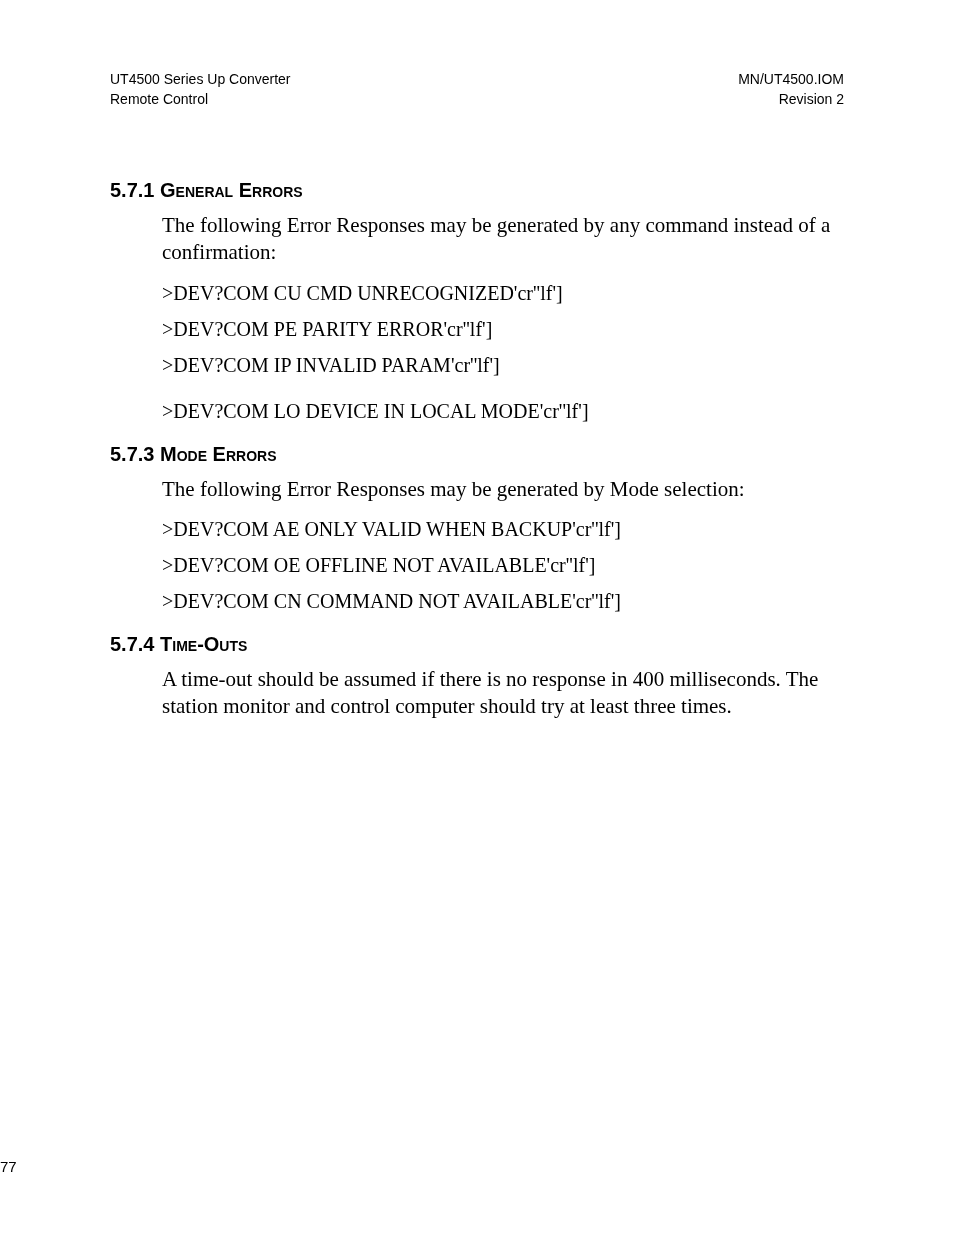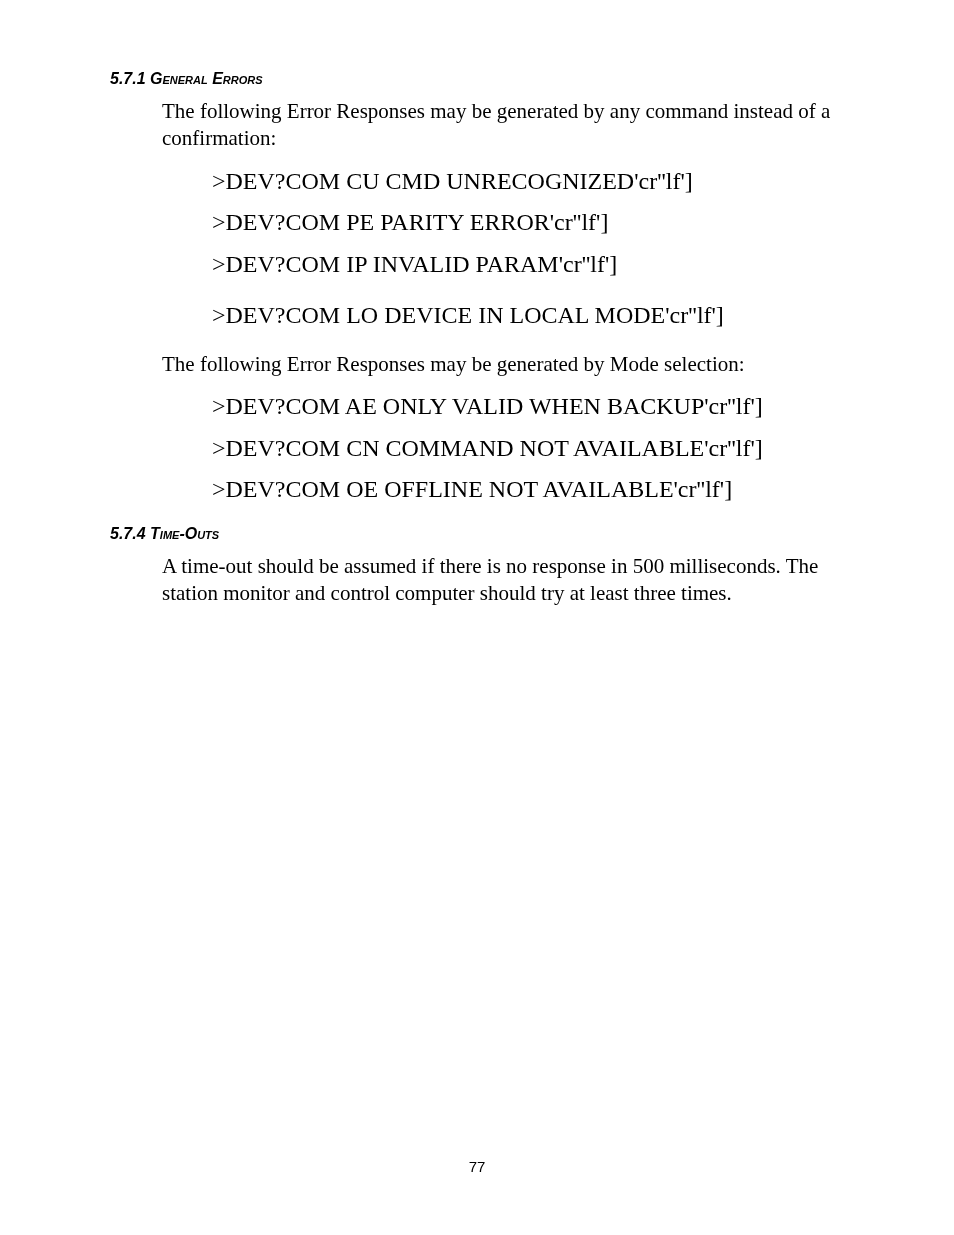--- a/index.html
+++ b/index.html
@@ -41,84 +41,96 @@
     }
     .section-heading .normal-num {
       font-variant: normal;
     }
     .section-heading .smallcaps {
       font-variant: small-caps;
     }
     .subsection-heading {
       font-family: Arial, Helvetica, sans-serif;
       font-weight: bold;
-      font-size: 16px;
+      font-size: 20px;
       margin-bottom: 10px;
-      font-style: italic;
     }
     .subsection-heading .smallcaps {
       font-variant: small-caps;
     }
     .body-text {
       font-size: 21px;
       margin-left: 52px;
       margin-bottom: 12px;
       line-height: 1.3;
     }
     .code-line {
-      font-size: 24px;
-      margin-left: 102px;
+      font-size: 20px;
+      margin-left: 52px;
       margin-bottom: 8px;
       line-height: 1.4;
     }
     .section-block {
       margin-bottom: 18px;
     }
     .page-number {
       position: absolute;
       bottom: 60px;
       width: 100%;
-      text-align: center;
       font-size: 15px;
       font-family: Arial, Helvetica, sans-serif;
       left: 0;
     }
   </style>
 </head>
 <body>
 
 <div class="page">
 
+  <div class="header">
+    <div class="header-left">
+      <div>UT4500 Series Up Converter</div>
+      <div>Remote Control</div>
+    </div>
+    <div class="header-right">
+      <div>MN/UT4500.IOM</div>
+      <div>Revision 2</div>
+    </div>
+  </div>
 
 
   <div class="section-block">
     <div class="subsection-heading">
       <span>5.7.1</span>
       <span class="smallcaps">General Errors</span>
     </div>
     <div class="body-text">The following Error Responses may be generated by any command instead of a confirmation:</div>
     <div class="code-line">&gt;DEV?COM CU CMD UNRECOGNIZED'cr''lf']</div>
     <div class="code-line">&gt;DEV?COM PE PARITY ERROR'cr''lf']</div>
     <div class="code-line">&gt;DEV?COM IP INVALID PARAM'cr''lf']</div>
   </div>
 
   <div class="section-block">
     <div class="code-line">&gt;DEV?COM LO DEVICE IN LOCAL MODE'cr''lf']</div>
   </div>
 
   <div class="section-block">
+    <div class="subsection-heading">
+      <span>5.7.3</span>
+      <span class="smallcaps">Mode Errors</span>
+    </div>
     <div class="body-text">The following Error Responses may be generated by Mode selection:</div>
     <div class="code-line">&gt;DEV?COM AE ONLY VALID WHEN BACKUP'cr''lf']</div>
+    <div class="code-line">&gt;DEV?COM OE OFFLINE NOT AVAILABLE'cr''lf']</div>
     <div class="code-line">&gt;DEV?COM CN COMMAND NOT AVAILABLE'cr''lf']</div>
-    <div class="code-line">&gt;DEV?COM OE OFFLINE NOT AVAILABLE'cr''lf']</div>
   </div>
 
   <div class="section-block">
     <div class="subsection-heading">
       <span>5.7.4</span>
       <span class="smallcaps">Time-Outs</span>
     </div>
-    <div class="body-text">A time-out should be assumed if there is no response in 500 milliseconds.  The station monitor and control computer should try at least three times.</div>
+    <div class="body-text">A time-out should be assumed if there is no response in 400 milliseconds.  The station monitor and control computer should try at least three times.</div>
   </div>
 
 </div>
 
 <div class="page-number">77</div>
 
 </body></html>

